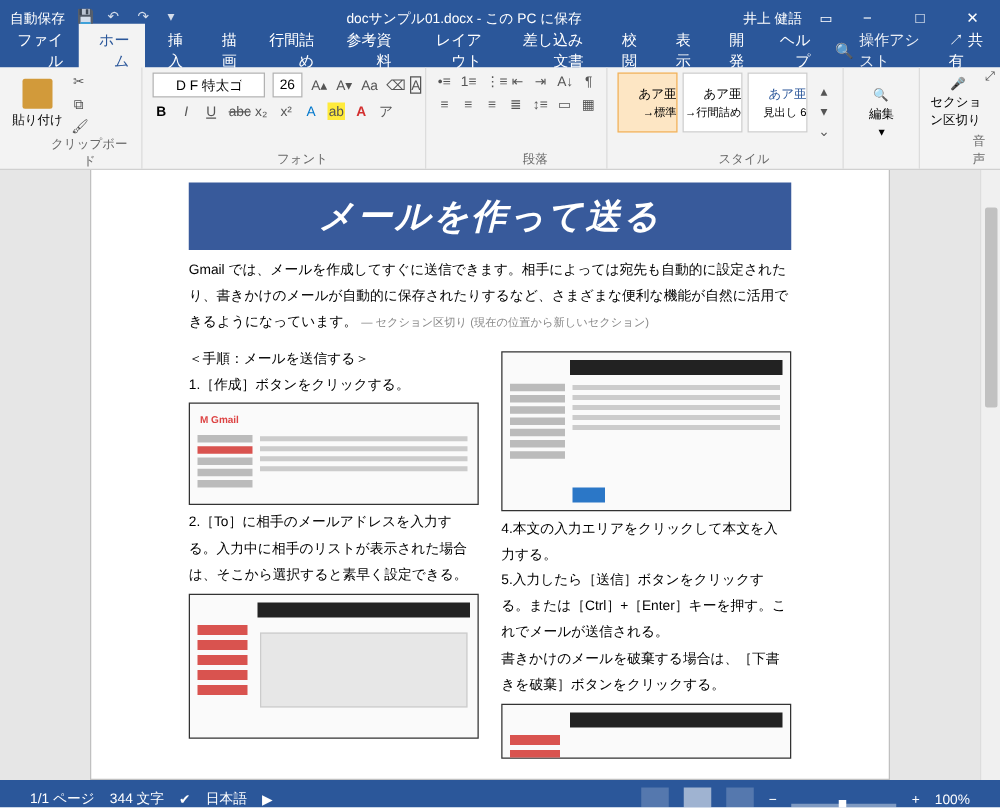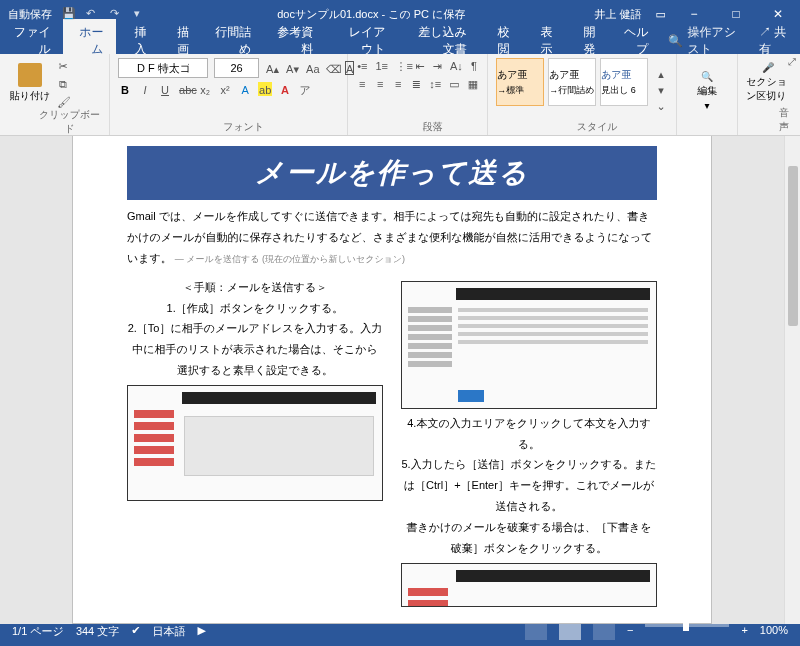--- a/index.html
+++ b/index.html
@@ -20,58 +20,58 @@
 .menubar .share { padding: 0 10px; }
 
 .ribbon { background: #f3f3f3; height: 82px; display: flex; border-bottom: 1px solid #d0d0d0; position: relative; }
 .ribbon .group { border-right: 1px solid #dcdcdc; padding: 4px 8px 0 8px; display: flex; flex-direction: column; height: 100%; position: relative; }
 .ribbon .group .gbody { flex: 1; display: flex; gap: 4px; }
 .ribbon .group .glabel { font-size: 10px; color: #6a6a6a; text-align: center; padding-bottom: 1px; margin-left: 30px; }
 .ribbon .btn-lg { width: 44px; display: flex; flex-direction: column; align-items: center; justify-content: center; font-size: 10px; gap: 2px; }
 .ribbon .icon { width: 18px; height: 18px; background: #888; display: inline-block; border-radius: 2px; }
 .ribbon .icon.big { width: 24px; height: 24px; }
 .ribbon input.fontname { width: 90px; height: 20px; font-size: 11px; border: 1px solid #b2b2b2; padding: 0 18px; }
-.ribbon input.fontsize { width: 45px; height: 20px; font-size: 11px; border: 1px solid #b2b2b2; text-align: center; }
+.ribbon input.fontsize { width: 24px; height: 20px; font-size: 11px; border: 1px solid #b2b2b2; text-align: center; }
 .ribbon .row { display: flex; gap: 6px; align-items: center; }
 .ribbon .mini { width: 14px; height: 14px; display: inline-block; border: 1px solid transparent; font-size: 11px; text-align: center; line-height: 14px; color: #555; }
 .ribbon .mini.b { font-weight: bold; color: #000; }
 .ribbon .mini.i { font-style: italic; }
 .ribbon .mini.u { text-decoration: underline; }
 .ribbon .mini.s { text-decoration: line-through; }
 .ribbon .mini.hl { background: #ffeb3b; }
 .ribbon .mini.fc { color: #d32f2f; font-weight: bold; }
-.ribbon .styleblock { width: 48px; height: 48px; border: 1px solid #ccc; background: #fff; font-size: 9px; display: flex; flex-direction: column; align-items: flex-start; justify-content: center; gap: 2px; }
+.ribbon .styleblock { width: 48px; height: 48px; border: 1px solid #ccc; background: #fff; font-size: 9px; display: flex; flex-direction: column; align-items: flex-end; justify-content: center; gap: 2px; }
 .ribbon .styleblock .sample { font-size: 10px; }
 .ribbon .styleblock.sel { border: 1px solid #f0b25e; background: #fde6c4; }
 
 .collapse-caret { position: absolute; right: 4px; top: 2px; font-size: 10px; color: #555; z-index: 3; }
 
 .content { flex: 1; display: flex; background: #e6e6e6; overflow: hidden; position: relative; }
-.page-shadow { background: #fff; margin: 0 auto; width: 640px; height: 100%; border: 1px solid #c0c0c0; border-top: none; padding: 10px 54px; overflow: hidden; position: relative; }
+.page-shadow { background: #fff; margin: 0 auto; width: 640px; height: 100%; border: 1px solid #c0c0c0; border-top: none; padding: 10px 78px; overflow: hidden; position: relative; }
 .page-shadow h1 { background: #385a9b; color: #fff; font-size: 28px; font-style: italic; text-align: center; padding: 8px 0; letter-spacing: 2px; font-weight: bold; }
 .page-shadow .intro { font-size: 11px; line-height: 1.9; margin-top: 6px; }
-.cols { display: flex; gap: 18px; margin-top: 8px; text-align: center; }
+.cols { display: flex; gap: 18px; margin-top: 8px; }
 .col { flex: 1; font-size: 11px; line-height: 1.9; }
 .imgblock { border: 1px solid #333; height: 82px; background: #fafafa; margin: 4px 0; position: relative; overflow: hidden; }
 .imgblock.tall { height: 128px; }
 .imgblock.mid { height: 116px; }
 .imgblock .stripe { position: absolute; top: 6px; left: 54px; right: 6px; height: 12px; background: #222; }
 .imgblock .blue-btn { width: 26px; height: 12px; background: #2b77c7; position: absolute; bottom: 6px; left: 56px; }
 .imgblock .lines { position: absolute; top: 22px; left: 56px; right: 8px; }
 .imgblock .lines div { height: 4px; background: #ccc; margin: 4px 0; }
 .imgblock .side { position: absolute; left: 6px; top: 22px; width: 44px; }
 .imgblock .side div { height: 6px; background: #bbb; margin: 3px 0; }
 .imgblock .gmail-hdr { position: absolute; top: 5px; left: 8px; font-size: 8px; color: #d44; font-weight: bold; }
 .imgblock .reds { position: absolute; left: 6px; top: 20px; }
 .imgblock .reds div { width: 40px; height: 8px; background: #d9534f; margin: 4px 0; }
 
 .scrollbar-v { width: 16px; background: #f0f0f0; border-left: 1px solid #ddd; position: relative; }
 .scrollbar-v .thumb { position: absolute; top: 30px; width: 10px; left: 3px; height: 160px; background: #c1c1c1; border-radius: 2px; }
 
-.statusbar { height: 22px; background: #2b579a; color: #fff; display: flex; align-items: flex-start; font-size: 11px; padding: 0 12px; gap: 12px; }
+.statusbar { height: 22px; background: #2b579a; color: #fff; display: flex; align-items: flex-end; font-size: 11px; padding: 0 24px; gap: 12px; }
 .statusbar .spacer { flex: 1; }
 .statusbar .viewbtn { width: 22px; height: 16px; background: rgba(255,255,255,0.2); display: inline-block; }
 .statusbar .viewbtn.on { background: rgba(255,255,255,0.55); }
 .statusbar .slider { width: 84px; height: 3px; background: rgba(255,255,255,0.4); position: relative; }
 .statusbar .slider .knob { position: absolute; top: -3px; left: 38px; width: 6px; height: 10px; background: #fff; }
 </style>
 </head>
 <body>
 
 <div class="titlebar">
@@ -228,26 +228,42 @@
     </div>
     <div class="glabel">音声</div>
   </div>
 </div>
 
 <div class="content">
   <div class="page-shadow">
     <h1>メールを作って送る</h1>
     <p class="intro">
       <span>Gmail では、メールを作成してすぐに送信できます。相手によっては宛先も自動的に設定されたり、書きかけのメールが自動的に保存されたりするなど、さまざまな便利な機能が自然に活用できるようになっています。</span>
-      <span style="font-size:9px;color:#888"> — <span>メールを送信する (現在の位置から新しいセクション)</span></span>
+      <span style="font-size:9px;color:#888"> — <span>セクション区切り (現在の位置から新しいセクション)</span></span>
     </p>
     <div class="cols">
       <div class="col">
         <div>＜手順：メールを送信する＞</div>
         <div>1.［作成］ボタンをクリックする。</div>
+        <div class="imgblock">
+          <span class="gmail-hdr">M Gmail</span>
+          <div class="side">
+              <div></div>
+              <div style="background:#d9534f"></div>
+              <div></div>
+              <div></div>
+              <div></div>
+            </div>
+          <div class="lines">
+              <div></div>
+              <div></div>
+              <div></div>
+              <div></div>
+            </div>
+        </div>
         <div>2.［To］に相手のメールアドレスを入力する。入力中に相手のリストが表示された場合は、そこから選択すると素早く設定できる。</div>
         <div class="imgblock mid">
           <div class="stripe"></div>
           <div class="reds">
               <div></div>
               <div></div>
               <div></div>
               <div></div>
               <div></div>
             </div>

